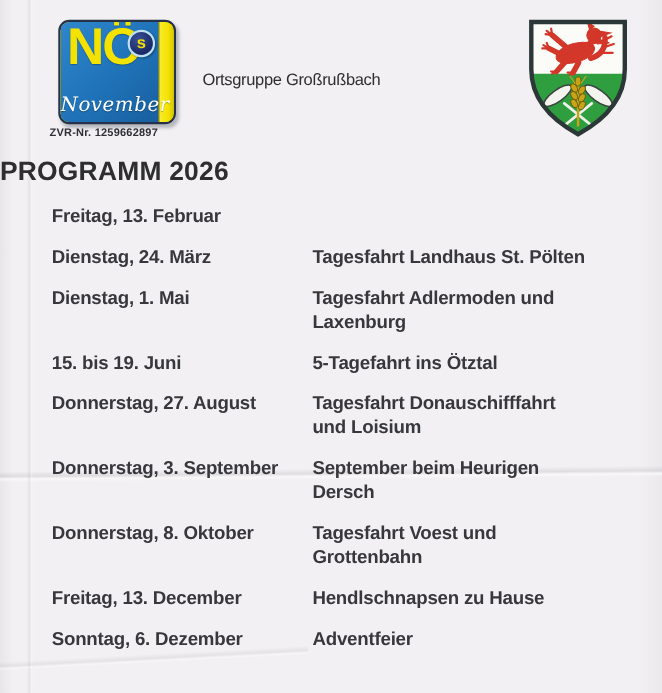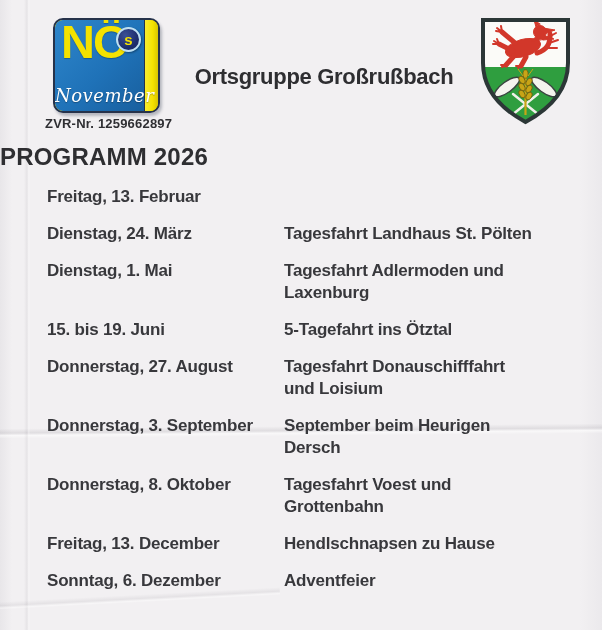--- a/index.html
+++ b/index.html
@@ -67,27 +67,27 @@
     box-shadow:1px 1px 2px rgba(0,0,0,0.35);
   }
   .logo-senioren{
     position:absolute;left:0;right:0;bottom:5px;text-align:center;
     font-family:"DejaVu Serif","Liberation Serif",serif;font-style:italic;
     font-size:18px;color:#ffffff;letter-spacing:0.5px;
     text-shadow:0 1px 1px rgba(0,0,0,0.3);
   }
   .zvr{
     position:absolute;left:45px;top:116px;width:130px;
-    font-size:13px;font-weight:bold;color:#2f2f33;letter-spacing:0.2px;
+    font-size:10px;font-weight:bold;color:#2f2f33;letter-spacing:0.2px;
   }
 
   
   .group-title{
     position:absolute;left:184px;top:64px;width:280px;
-    font-size:22px;font-weight:bold;letter-spacing:-0.3px;color:#2e2e31;text-align:center;
+    font-size:15px;font-weight:normal;letter-spacing:-0.3px;color:#2e2e31;
   }
   .program-heading{
     position:absolute;left:0;top:143px;width:602px;text-align:left;
     font-size:24px;font-weight:bold;letter-spacing:0.2px;color:#2e2e31;
   }
 
   
   .crest{position:absolute;left:477px;top:14px;width:97px;height:114px;}
 
   

